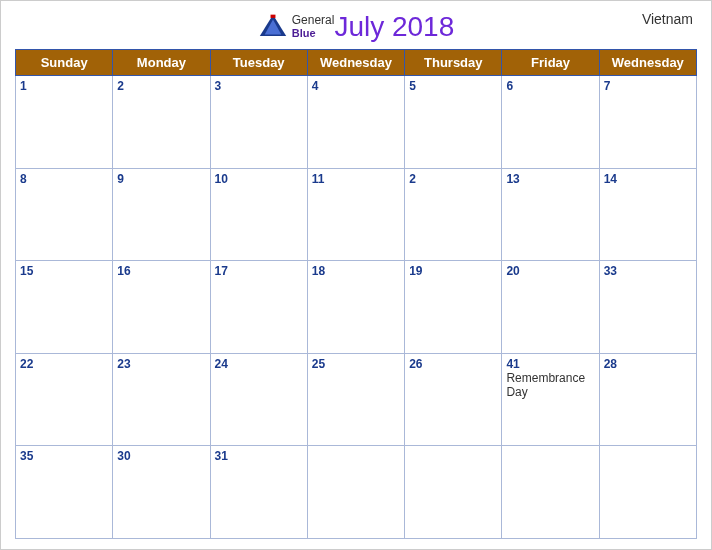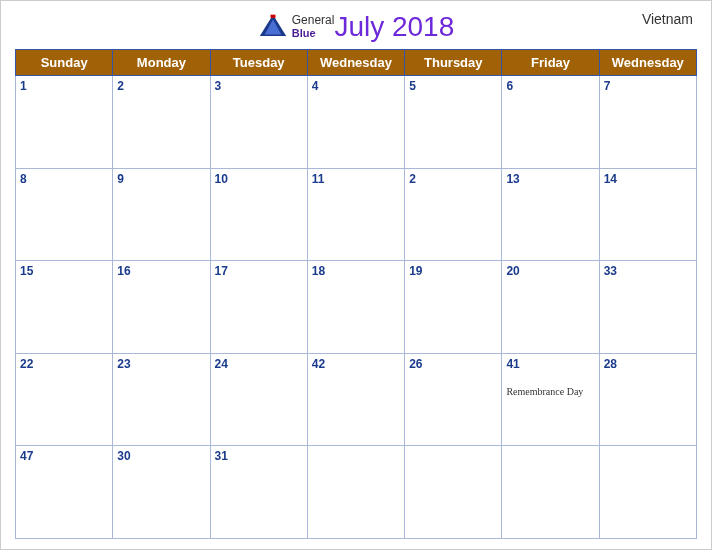--- a/index.html
+++ b/index.html
@@ -87,25 +87,24 @@
       position: relative;
       background: #fff;
     }
     .day-number {
       font-size: 12px;
       color: #1a3a8c;
       font-weight: bold;
       display: block;
     }
     .event-text {
-      font-size: 10px;
+      font-size: 12px;
       color: #333;
-      margin-top: 15px;
+      margin-top: 0;
       display: block;
-      font-family: Liberation Serif, serif;
     }
     
     .week-row td {
       background: #fff;
     }
   </style>
 </head>
 <body>
 
 <div class="calendar-container">
@@ -212,36 +211,36 @@
           <td>
             <span class="day-number">22</span>
           </td>
           <td>
             <span class="day-number">23</span>
           </td>
           <td>
             <span class="day-number">24</span>
           </td>
           <td>
-            <span class="day-number">42</span>
+            <span class="day-number">25</span>
           </td>
           <td>
             <span class="day-number">26</span>
           </td>
           <td>
             <span class="day-number">41</span>
             <span class="event-text">Remembrance Day</span>
           </td>
           <td>
             <span class="day-number">28</span>
           </td>
         </tr>
         <tr class="week-row">
           <td>
-            <span class="day-number">47</span>
+            <span class="day-number">35</span>
           </td>
           <td>
             <span class="day-number">30</span>
           </td>
           <td>
             <span class="day-number">31</span>
           </td>
           <td></td>
           <td></td>
           <td></td>

